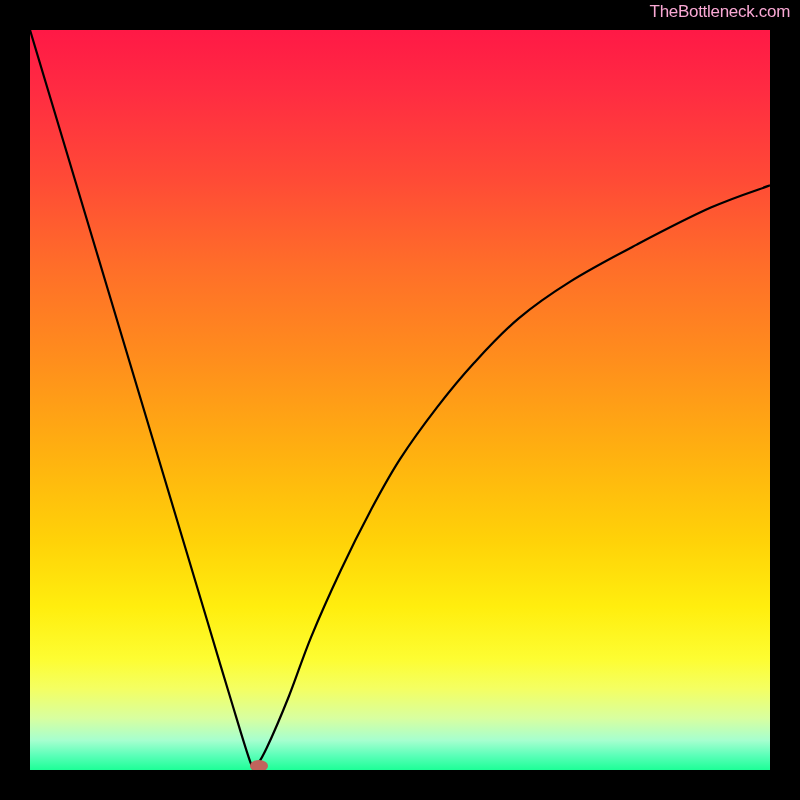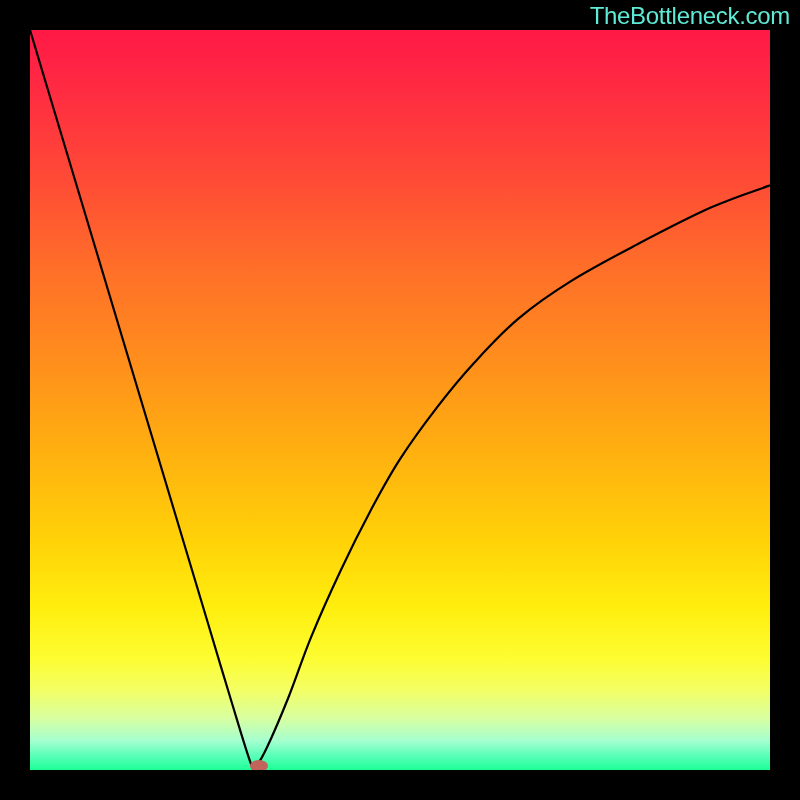--- a/index.html
+++ b/index.html
@@ -8,23 +8,23 @@
     position: relative;
     width: 800px;
     height: 800px;
     background: #000;
   }
   .watermark {
     position: absolute;
     top: 2px;
     right: 10px;
     font-family: Arial, Helvetica, sans-serif;
-    font-size: 24px;
+    font-size: 17px;
     font-weight: 500;
-    color: #5eead4;
+    color: #f9a8d4;
     letter-spacing: -0.3px;
     z-index: 10;
   }
   .plot-area {
     position: absolute;
     left: 30px;
     top: 30px;
     width: 740px;
     height: 740px;
     overflow: hidden;

